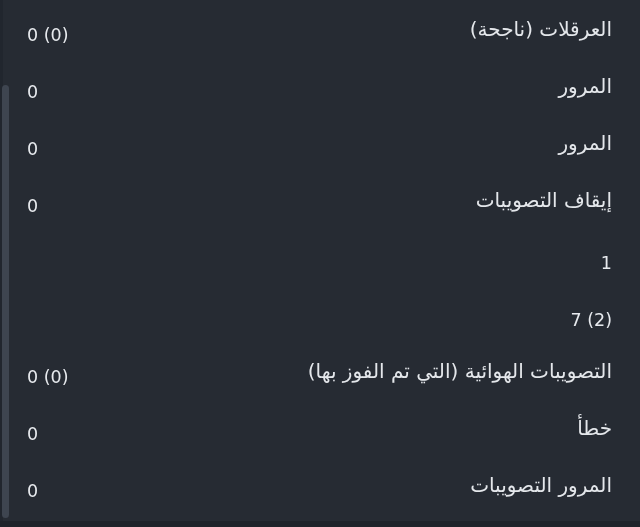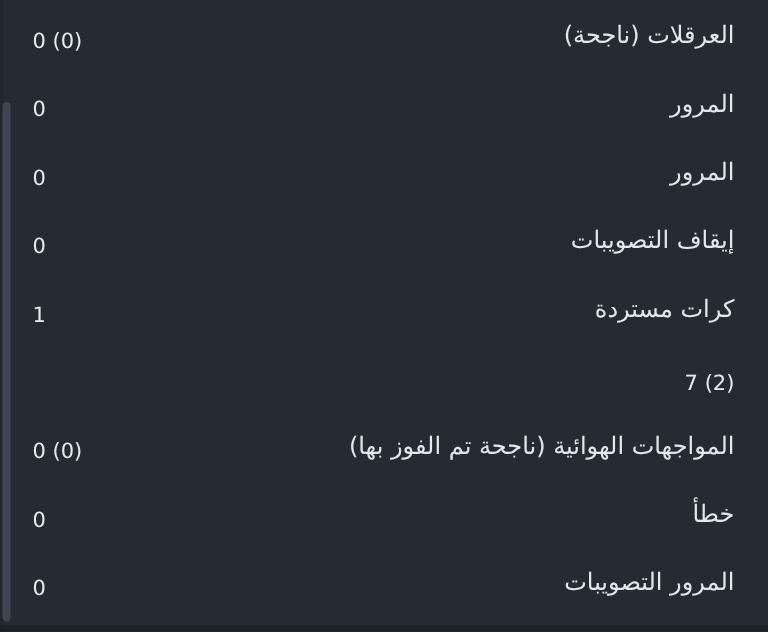--- a/index.html
+++ b/index.html
@@ -102,30 +102,29 @@
       <span class="stat-label">المرور</span>
       <span class="stat-value">0</span>
     </div>
 
     <div class="stat-row">
       <span class="stat-label">إيقاف التصويبات</span>
       <span class="stat-value">0</span>
     </div>
 
     <div class="stat-row">
-      <span class="stat-label">كرات مستردة</span>
       <span class="stat-value">1</span>
     </div>
 
     <div class="stat-row">
       <span class="stat-value">7 (2)</span>
     </div>
 
     <div class="stat-row">
-      <span class="stat-label">المواجهات الهوائية (ناجحة تم الفوز بها)</span>
+      <span class="stat-label">التصويبات الهوائية (التي تم الفوز بها)</span>
       <span class="stat-value">0 (0)</span>
     </div>
 
     <div class="stat-row">
       <span class="stat-label">خطأ</span>
       <span class="stat-value">0</span>
     </div>
 
     <div class="stat-row">
       <span class="stat-label">المرور التصويبات</span>

